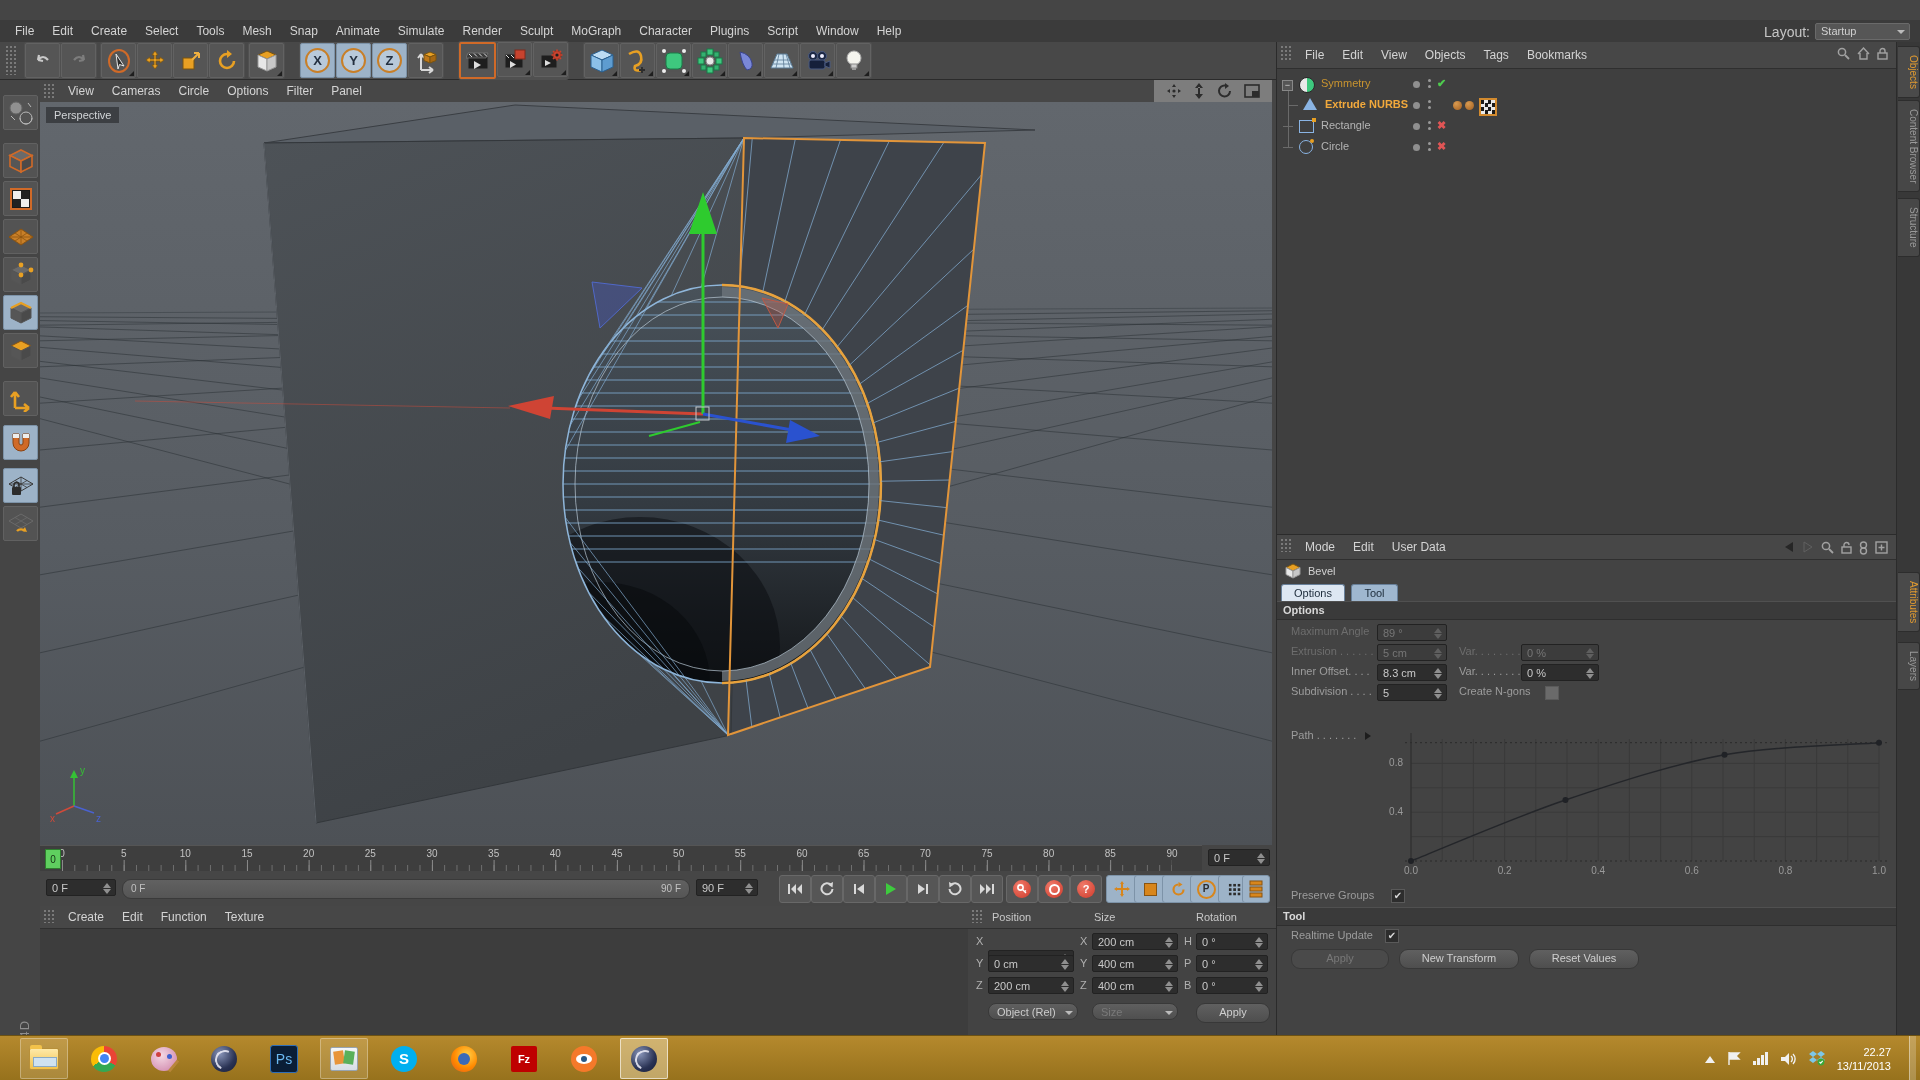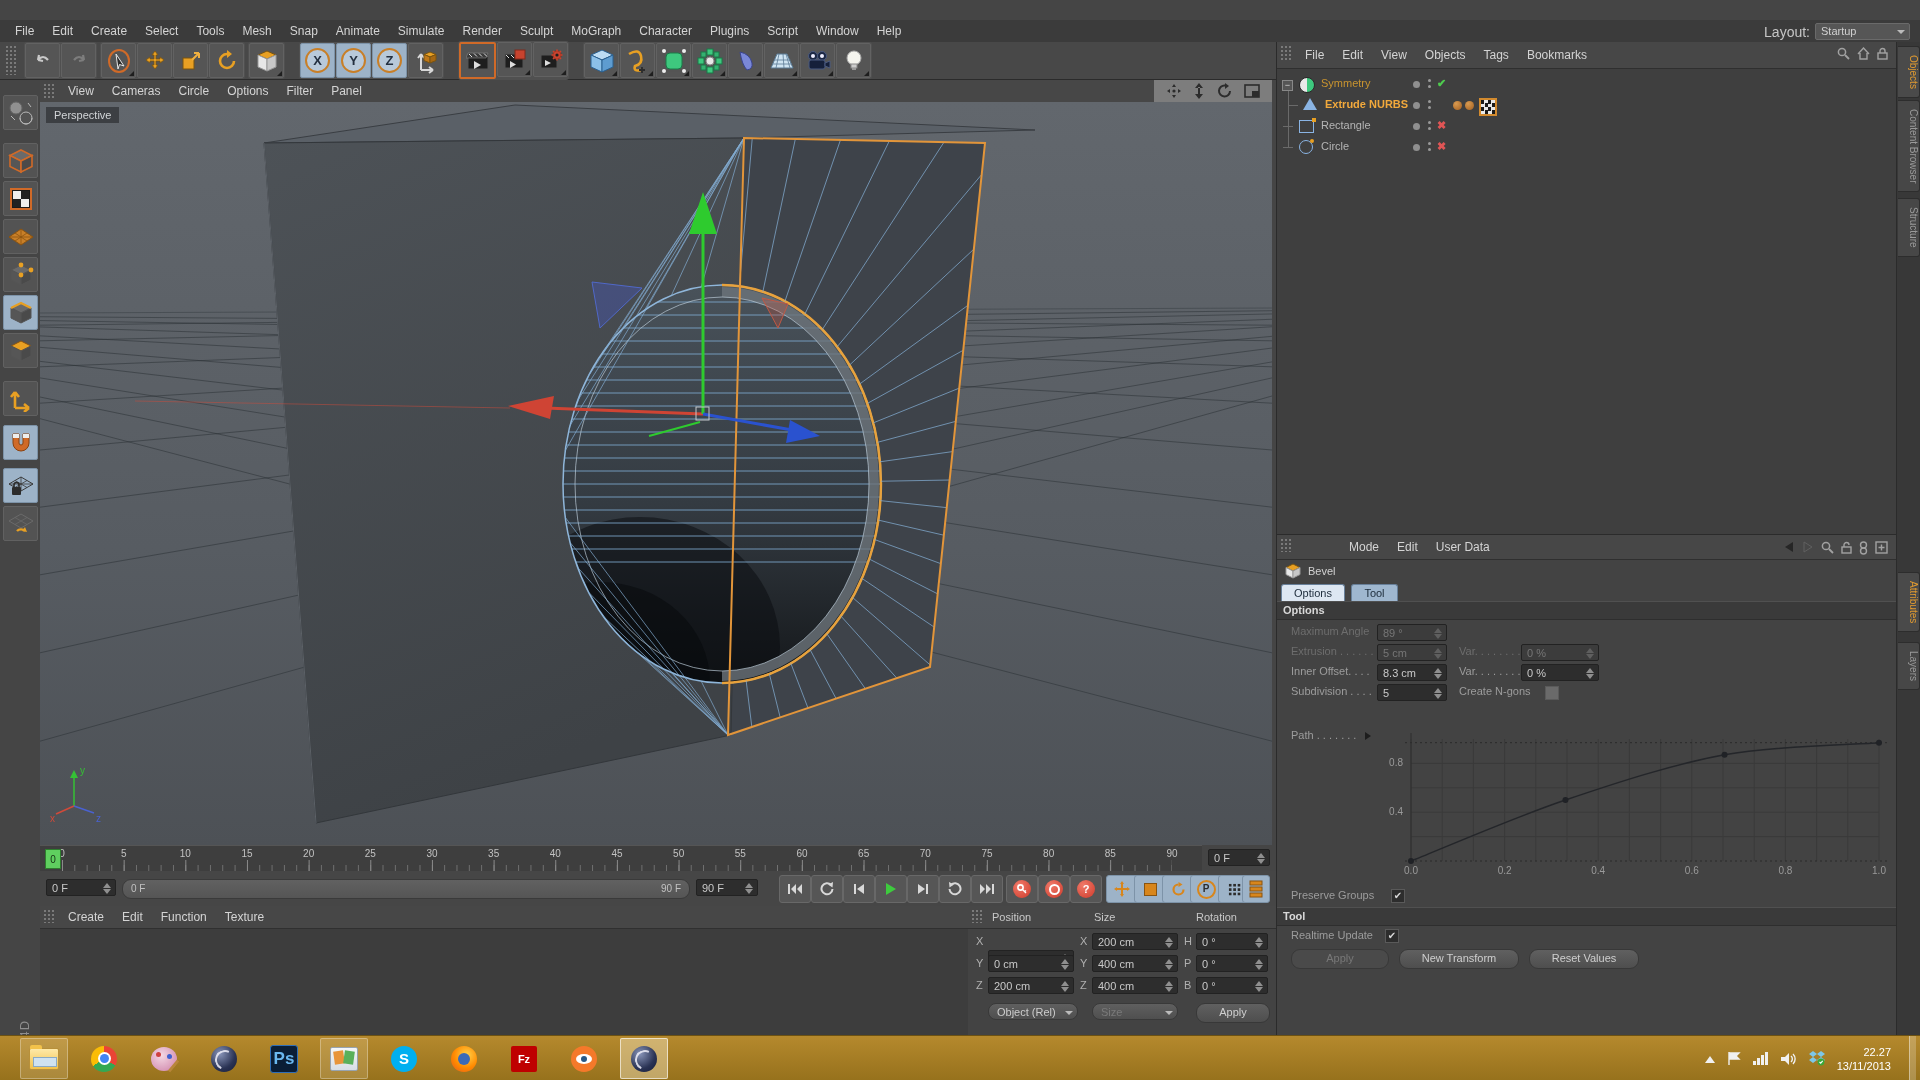--- a/index.html
+++ b/index.html
@@ -80,21 +80,21 @@
   .om-name{position:absolute;top:3px;font-size:11px;}
   .dotbig{position:absolute;width:7px;height:7px;border-radius:50%;background:#8f8f8f;top:7px;}
   .minidots{position:absolute;top:5px;width:3px;}
   .minidots i{display:block;width:3px;height:3px;border-radius:50%;background:#9a9a9a;margin-bottom:3px;}
   .state{position:absolute;top:3px;font-size:11px;font-weight:bold;}
   .state.ok{color:#4ecb4e;} .state.no{color:#e05555;}
   .tagdot{position:absolute;top:6px;width:9px;height:9px;border-radius:50%;background:radial-gradient(circle at 35% 30%,#d89a50,#a35f20);}
   #tag-checker{position:absolute;top:3px;width:14px;height:14px;border:2px solid #d28a2e;background:repeating-conic-gradient(#e8e8e8 0 90deg,#1a1a1a 0 180deg);background-size:7px 7px;}
   .treeline{position:absolute;background:#6a6a6a;}
   #am{left:1276px;top:535px;width:620px;height:500px;background:#434343;border-left:1px solid #2b2b2b;box-sizing:border-box;}
-  #am-menu{height:24px;background:#474747;border-bottom:1px solid #2f2f2f;display:flex;align-items:center;gap:44px;}
+  #am-menu{height:24px;background:#474747;border-bottom:1px solid #2f2f2f;display:flex;align-items:center;}
   .flabel{position:absolute;color:#9c9c9c;font-size:11px;line-height:17px;white-space:nowrap;}
   .flabel.dis{color:#6d6d6d;}
   .sect{position:absolute;left:0;right:0;height:17px;background:#3a3a3a;border-top:1px solid #505050;border-bottom:1px solid #2e2e2e;color:#d8d8d8;font-size:11px;font-weight:bold;line-height:16px;padding-left:6px;}
   .am-tab{height:17px;padding:0 12px;background:#9fb7cf;color:#1c2b3a;font-size:11px;line-height:17px;border-radius:3px 3px 0 0;border:1px solid #68809a;border-bottom:none;display:inline-block;margin-right:2px;}
   .am-tab.sel{background:#dde7f2;}
   .chk{position:absolute;width:12px;height:12px;background:#2d2d2d;border:1px solid #5a5a5a;color:#d8d8d8;font-size:10px;line-height:12px;text-align:center;}
   .chk.empty{background:#6a6a6a;}
   #type-dd{position:absolute;left:100px;top:2px;width:512px;height:17px;background:linear-gradient(#6a6a6a,#565656);border:1px solid #3a3a3a;border-radius:2px;color:#d5d5d5;font-size:11px;line-height:16px;padding-left:8px;box-sizing:border-box;}
   .exp-arrow{width:0;height:0;border:4px solid transparent;border-left:6px solid #1d1d1d;position:absolute;}
   
@@ -1003,21 +1003,21 @@
           <div class="circle" style="position:absolute;right:5px;top:7px;width:5px;height:5px;background:#4060d0;"></div>
           <div style="position:absolute;right:2px;bottom:-2px;width:3px;height:14px;background:#b8863a;transform:rotate(40deg);"></div>
         </div>
     </div>
     <div class="app" style="left:200px;">
       <div class="circle" style="width:26px;height:26px;background:radial-gradient(circle at 35% 30%,#8894b8,#2a3354 60%,#141b38);position:relative;">
           <div style="position:absolute;left:4px;top:4px;width:16px;height:16px;border:2px solid rgba(240,240,250,0.85);border-right-color:transparent;border-bottom-color:transparent;border-radius:50%;transform:rotate(-20deg);"></div>
         </div>
     </div>
     <div class="app" style="left:260px;">
-      <div style="width:26px;height:26px;background:#0a1e36;border:1px solid #2e6eb8;border-radius:3px;color:#6ab8f0;font-size:17px;font-weight:bold;display:flex;align-items:center;justify-content:center;text-align:center;">
+      <div style="width:26px;height:26px;background:#0a1e36;border:1px solid #2e6eb8;border-radius:3px;color:#6ab8f0;font-size:14px;font-weight:normal;display:flex;align-items:center;justify-content:center;text-align:center;">
           <span>Ps</span>
         </div>
     </div>
     <div class="app open" style="left:320px;">
       <div style="width:26px;height:22px;background:linear-gradient(#f4f6f8,#d8dee4);border:1px solid #98a4b0;border-radius:2px;position:relative;">
           <div style="position:absolute;left:3px;top:3px;width:10px;height:13px;background:#e8953a;transform:rotate(-8deg);"></div>
           <div style="position:absolute;right:3px;top:3px;width:10px;height:13px;background:#5ab05a;transform:rotate(8deg);"></div>
         </div>
     </div>
     <div class="app" style="left:380px;">

